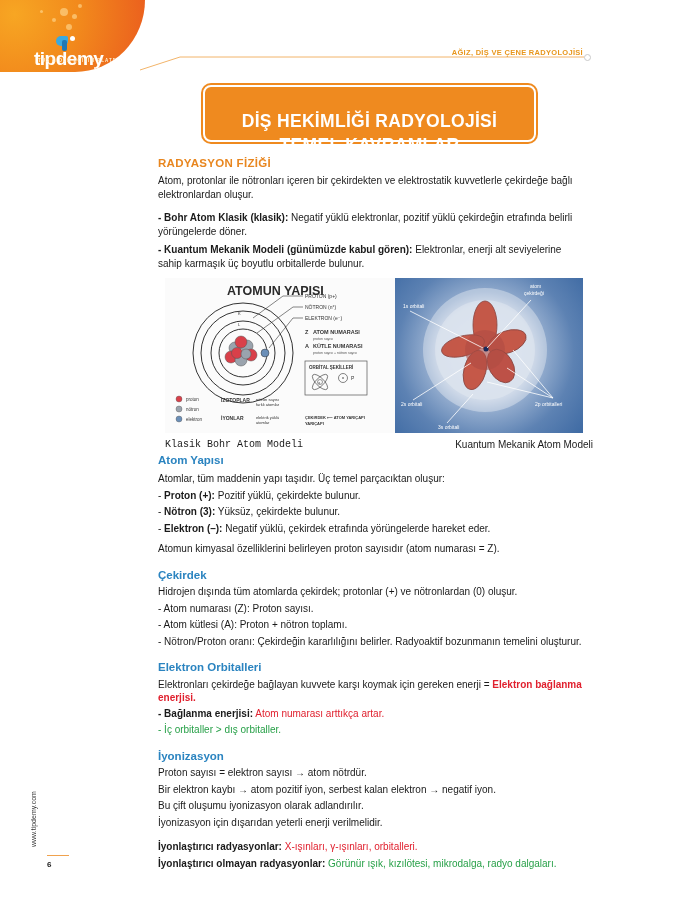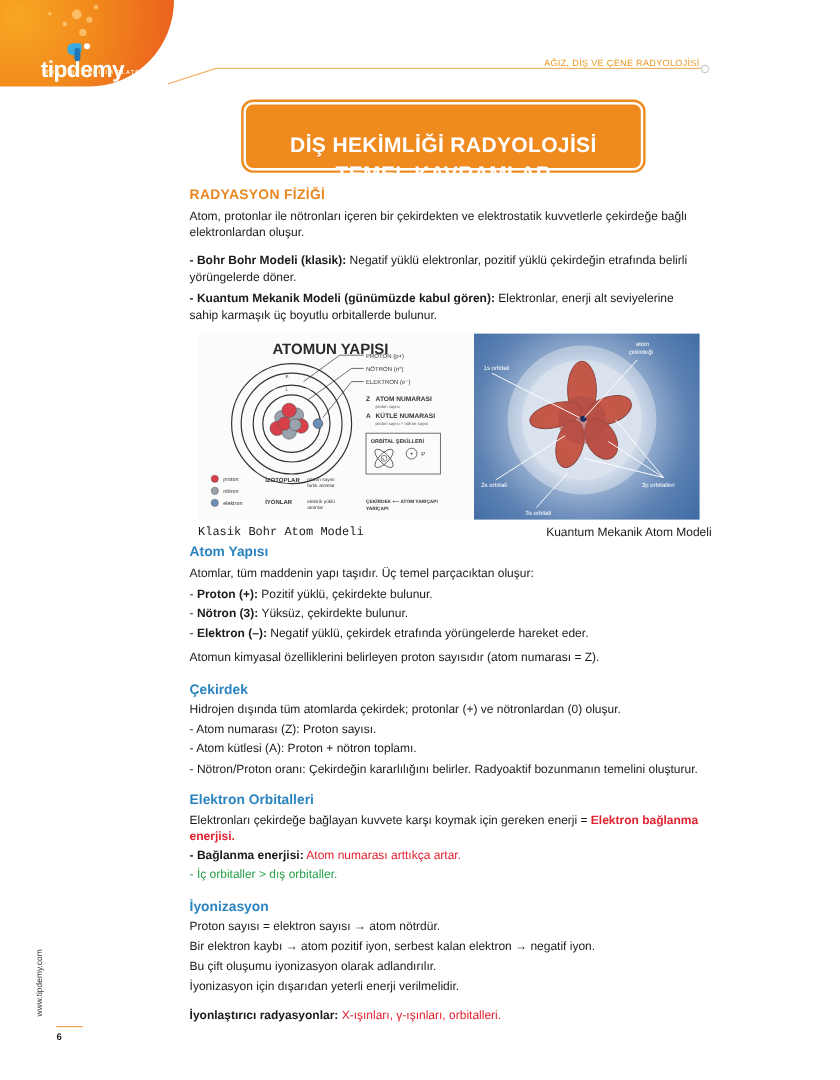--- a/index.html
+++ b/index.html
@@ -22,21 +22,21 @@
   }
   .logo-mark { width: 18px; height: 12px; position: relative; margin-right: 4px; }
   .logo-mark .a { position:absolute; left:0; top:0; width:12px; height:10px; background:#3aa9e0; border-radius:6px 2px 6px 6px; }
   .logo-mark .b { position:absolute; left:6px; top:4px; width:5px; height:11px; background:#1f78b5; border-radius:2px; }
   .logo-mark .c { position:absolute; left:14px; top:0px; width:5px; height:5px; background:#ffffff; border-radius:50%; }
   .logo-text { color: #ffffff; font-size: 19px; font-weight: bold; letter-spacing: -0.5px; margin-left: 4px; }
   .logo-sub {
     position: absolute; left: 38px; top: 58px; font-size: 4.5px; color: #fff3d6; letter-spacing: 1px; font-weight: bold;
   }
   .section-head {
-    position: absolute; right: 117px; top: 48px; font-size: 7.5px; font-weight: normal; color: #e8961c; letter-spacing: 0.3px;
+    position: absolute; right: 117px; top: 48px; font-size: 7.5px; font-weight: bold; color: #e8961c; letter-spacing: 0.3px;
   }
   .header-circle {
     position: absolute; left: 584px; top: 54px; width: 5px; height: 5px; border: 1px solid #c9c9c9; border-radius: 50%; background:#fff;
   }
   
   .title-box {
     position: absolute; left: 203px; top: 85px; width: 333px; height: 57px;
     background: #ef8a1f; border-radius: 8px; border: 2px solid #ffffff;
     box-shadow: 0 0 0 2px #ef8a1f;
     color: #ffffff; text-align: center; font-weight: bold; font-size: 17.5px; line-height: 24px;
@@ -94,21 +94,21 @@
 
 <div class="title-box">
   <div>DİŞ HEKİMLİĞİ RADYOLOJİSİ</div>
   <div>TEMEL KAVRAMLAR</div>
 </div>
 
 <div class="content">
   <div class="h-orange">RADYASYON FİZİĞİ</div>
   <p>Atom, protonlar ile nötronları içeren bir çekirdekten ve elektrostatik kuvvetlerle çekirdeğe bağlı elektronlardan oluşur.</p>
   <div class="gap"></div>
-  <p><b>- Bohr Bohr Modeli (klasik):</b><span> Negatif yüklü elektronlar, pozitif yüklü çekirdeğin etrafında belirli yörüngelerde döner.</span></p>
+  <p><b>- Bohr Atom Klasik (klasik):</b><span> Negatif yüklü elektronlar, pozitif yüklü çekirdeğin etrafında belirli yörüngelerde döner.</span></p>
   <p style="margin-top:3px"><b>- Kuantum Mekanik Modeli (günümüzde kabul gören):</b><span> Elektronlar, enerji alt seviyelerine sahip karmaşık üç boyutlu orbitallerde bulunur.</span></p>
 
   <div class="figs">
 
     <div class="fig-left">
       <svg width="230" height="155" viewBox="0 0 230 155">
         <text x="62" y="17" font-size="12.5" font-weight="bold" fill="#2a2a2a">ATOMUN YAPISI</text>
         <circle cx="78" cy="75" r="50" fill="none" stroke="#333" stroke-width="1"></circle>
         <circle cx="78" cy="75" r="42" fill="none" stroke="#333" stroke-width="1"></circle>
         <circle cx="78" cy="75" r="32" fill="none" stroke="#333" stroke-width="1"></circle>
@@ -218,17 +218,18 @@
   <p style="margin-bottom:2px"><b>- Bağlanma enerjisi:</b><span class="red"> Atom numarası arttıkça artar.</span></p>
   <p class="green">- İç orbitaller &gt; dış orbitaller.</p>
 
   <div class="h-blue" style="margin-top:11px;margin-bottom:3px">İyonizasyon</div>
   <p style="margin-bottom:2px">Proton sayısı = elektron sayısı → atom nötrdür.</p>
   <p style="margin-bottom:2px">Bir elektron kaybı → atom pozitif iyon, serbest kalan elektron → negatif iyon.</p>
   <p style="margin-bottom:2px">Bu çift oluşumu iyonizasyon olarak adlandırılır.</p>
   <p>İyonizasyon için dışarıdan yeterli enerji verilmelidir.</p>
   <div class="gap" style="height:8px"></div>
   <p style="margin-bottom:2px"><b>İyonlaştırıcı radyasyonlar:</b><span class="red"> X-ışınları, γ-ışınları, orbitalleri.</span></p>
+  <p><b>İyonlaştırıcı olmayan radyasyonlar:</b><span class="green"> Görünür ışık, kızılötesi, mikrodalga, radyo dalgaları.</span></p>
 </div>
 
 <div class="side-url">www.tipdemy.com</div>
 <div class="page-line"></div>
 <div class="page-num">6</div>
 
 </body></html>

